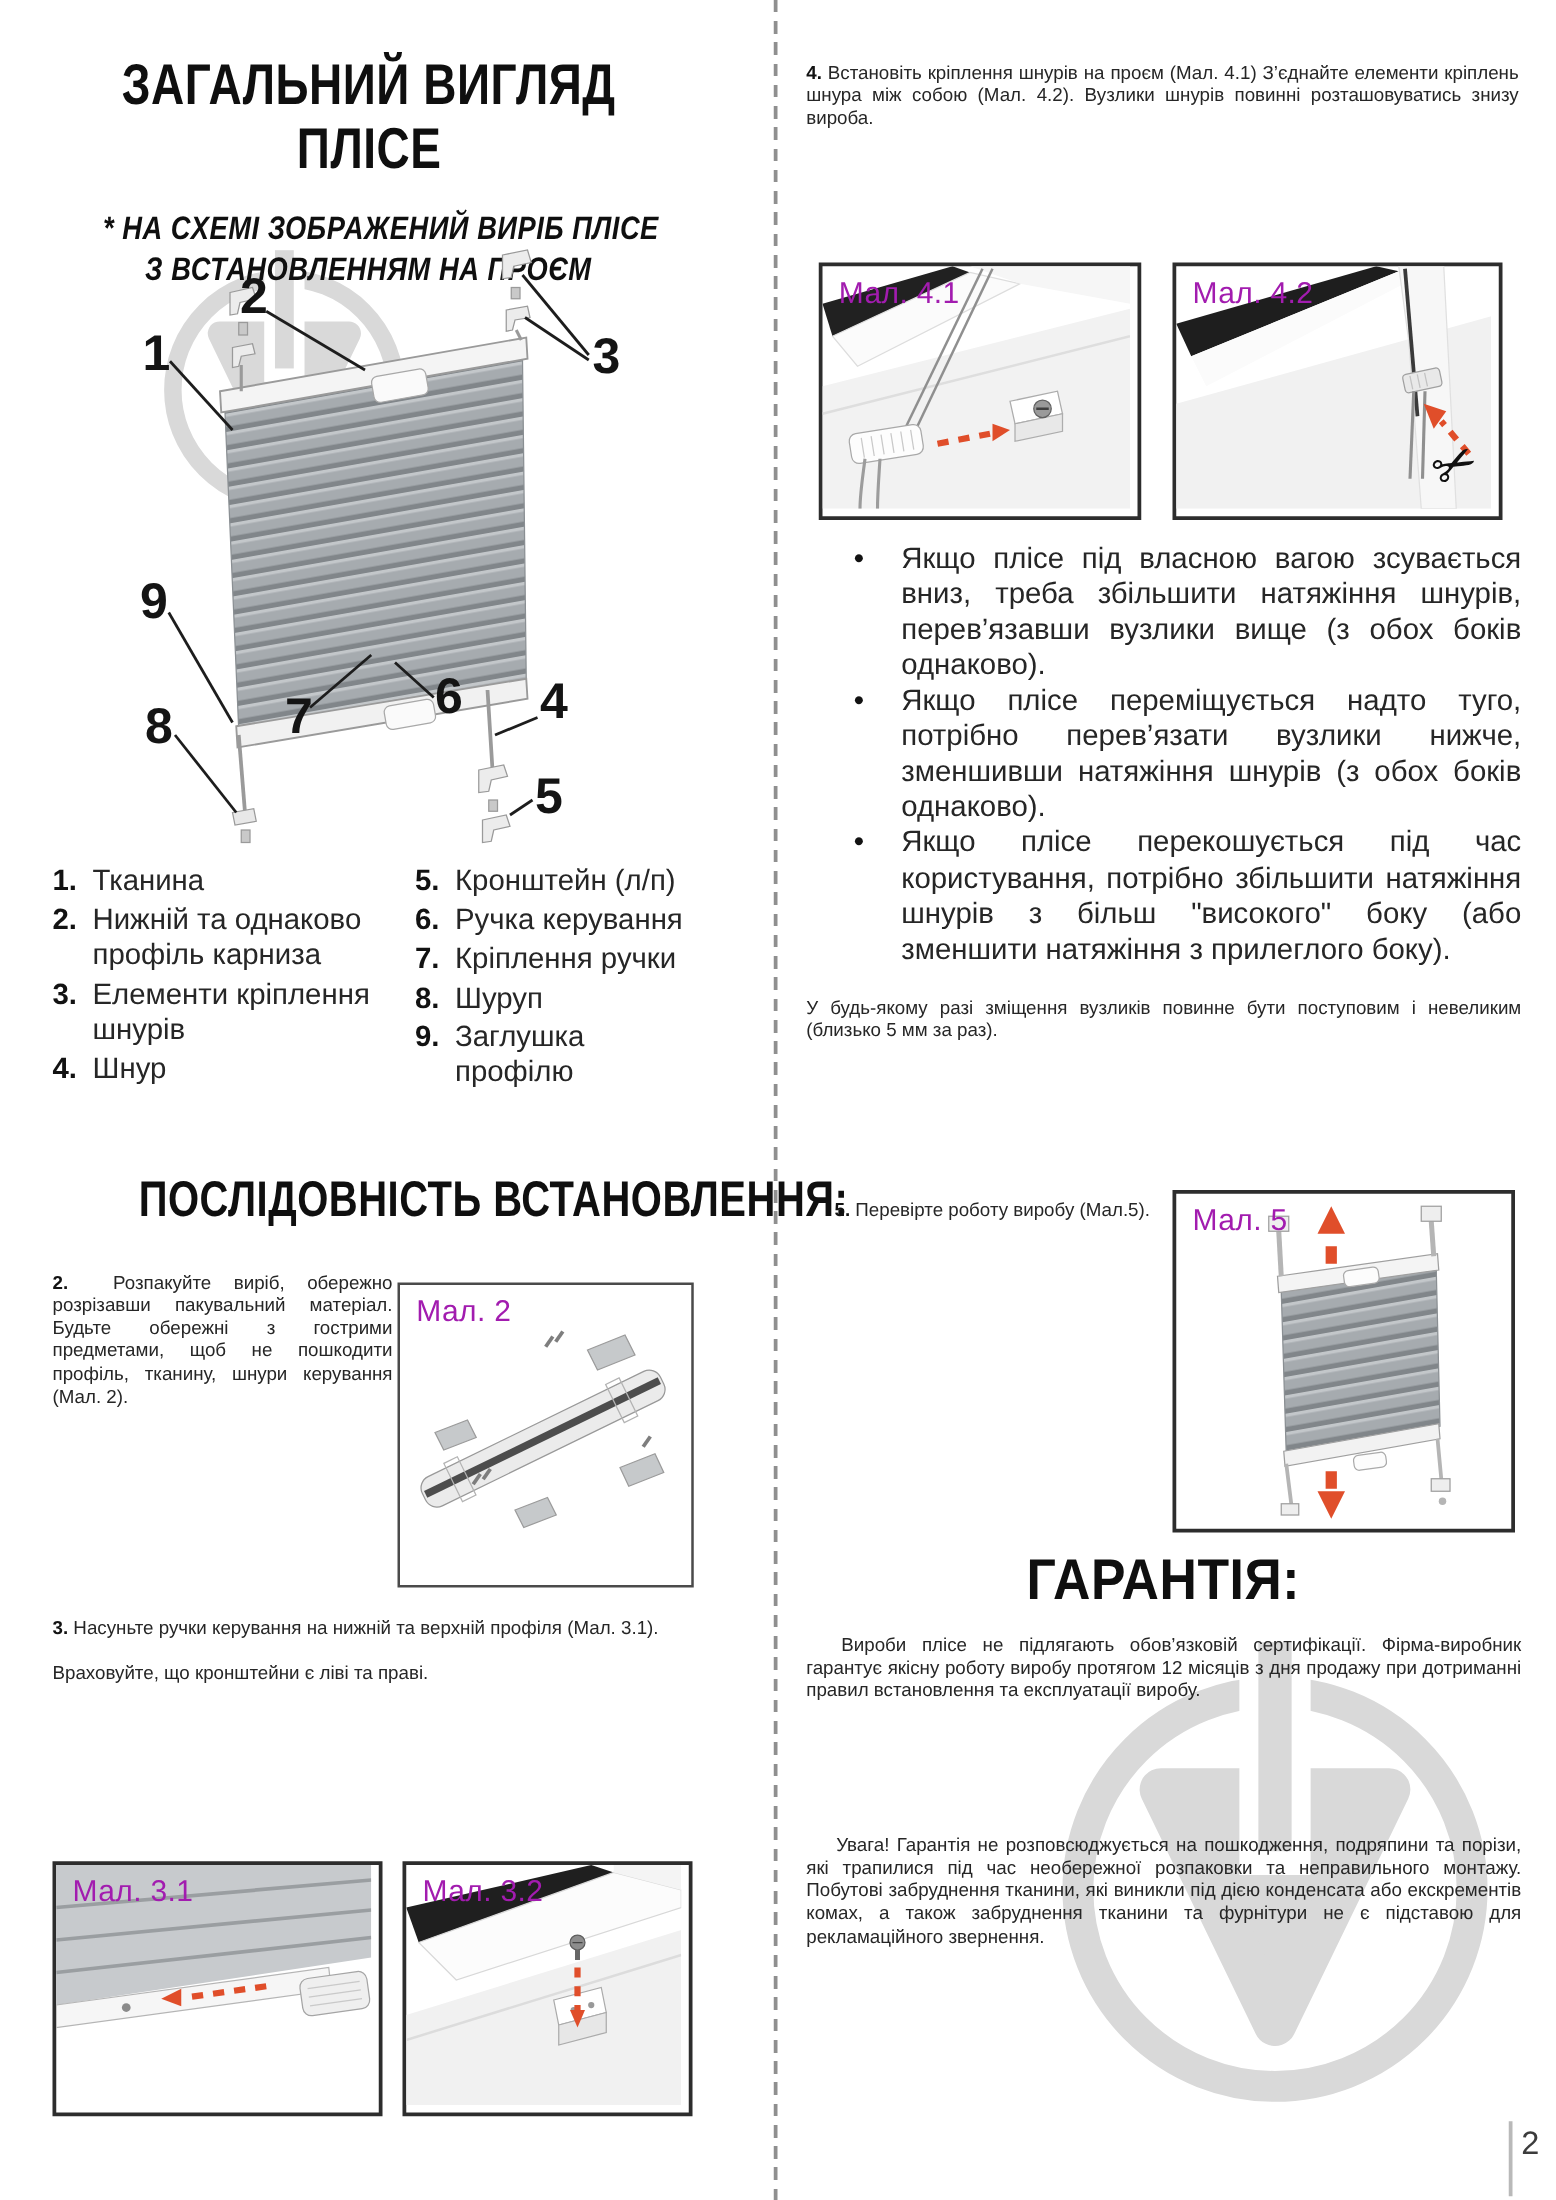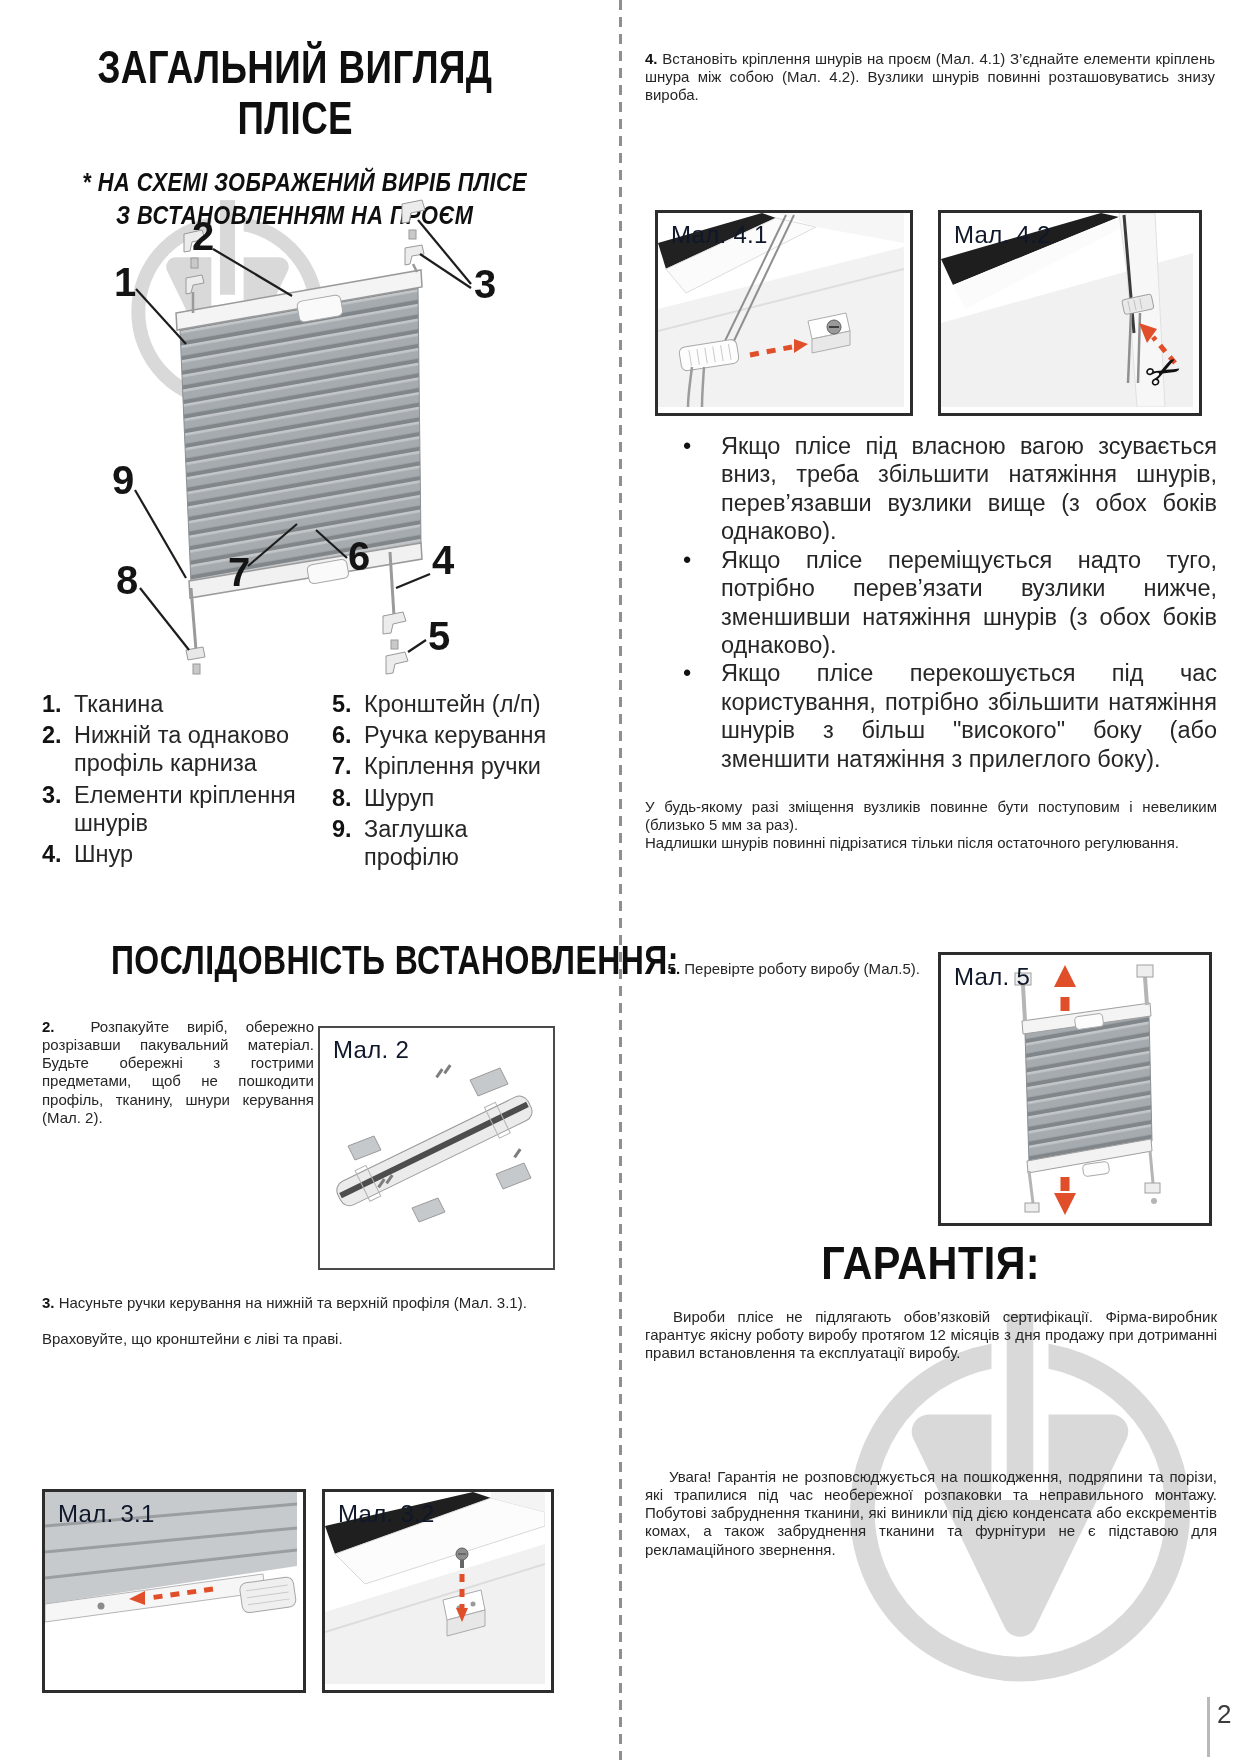--- a/index.html
+++ b/index.html
@@ -14,21 +14,21 @@
   .section-title{font-size:40px;}
   .warranty-title{font-size:46px;}
   .body-text{font-size:15px;line-height:1.21;text-align:justify;color:#262626;}
   .num-b{font-weight:bold;color:#121212;}
   .legend-item{position:relative;padding-left:32px;font-size:23.5px;line-height:1.2;color:#262626;margin-bottom:3px;}
   .legend-num{position:absolute;left:0;top:0;font-weight:bold;color:#121212;}
   .bullet-item{position:relative;padding-left:76px;font-size:23.5px;line-height:1.21;text-align:justify;color:#262626;}
   .bullet-dot{position:absolute;left:38px;top:0;font-size:23.5px;color:#121212;}
   .figbox{position:absolute;border:3px solid #2d2d2d;background:#fff;}
   .figbox.thin{border-width:2px;border-color:#4a4a4a;}
-  .figcap{position:absolute;top:8px;left:13px;font-size:24px;color:#0f172a;z-index:2;letter-spacing:0.3px;}
+  .figcap{position:absolute;top:8px;left:13px;font-size:24px;color:#a21caf;z-index:2;letter-spacing:0.3px;}
   .figsvg{position:absolute;left:0;top:0;}
   .divider{position:absolute;left:619px;top:0;width:2.5px;height:1760px;
            background:repeating-linear-gradient(to bottom,#8f8f8f 0 10px,transparent 10px 17px);}
   .pagenum-line{position:absolute;left:1207px;top:1697px;width:2.5px;height:60px;background:#b9b9b9;}
   .pagenum{position:absolute;left:1217px;top:1699px;font-size:26px;color:#3c3c3c;}
   .wm{position:absolute;z-index:0;}
   .content{position:relative;z-index:1;}
 </style>
 </head>
 <body>
@@ -293,21 +293,20 @@
   </div>
 
   <div class="abs" style="left:645px;top:432px;width:572px">
     <div class="bullet-item"><span class="bullet-dot">•</span><span>Якщо плісе під власною вагою зсувається вниз, треба збільшити натяжіння шнурів, перев’язавши вузлики вище (з обох боків однаково).</span></div>
     <div class="bullet-item"><span class="bullet-dot">•</span><span>Якщо плісе переміщується надто туго, потрібно перев’язати вузлики нижче, зменшивши натяжіння шнурів (з обох боків однаково).</span></div>
     <div class="bullet-item"><span class="bullet-dot">•</span><span>Якщо плісе перекошується під час користування, потрібно збільшити натяжіння шнурів з більш "високого" боку (або зменшити натяжіння з прилеглого боку).</span></div>
   </div>
 
   <p class="abs body-text" style="left:645px;top:798px;width:572px;margin:0">
     <span>У будь-якому разі зміщення вузликів повинне бути поступовим і невеликим (близько 5 мм за раз).</span><br>
-    <span>Надлишки шнурів повинні підрізатися тільки після остаточного регулювання.</span>
   </p>
 
   <p class="abs body-text" style="left:645px;top:960px;width:275px;margin:0;text-align:right">
     <b class="num-b">5.</b>
     <span>Перевірте роботу виробу (Мал.5).</span>
   </p>
   <div class="figbox" style="left:938px;top:952px;width:268px;height:268px">
     <div class="figcap">Мал. 5</div>
     <svg class="figsvg" width="262" height="262" viewBox="0 0 262 262">
       <path d="M84,78 L208,60 L211,186 L88,208 Z" fill="url(#pleat)" stroke="#8A8F93"></path>

